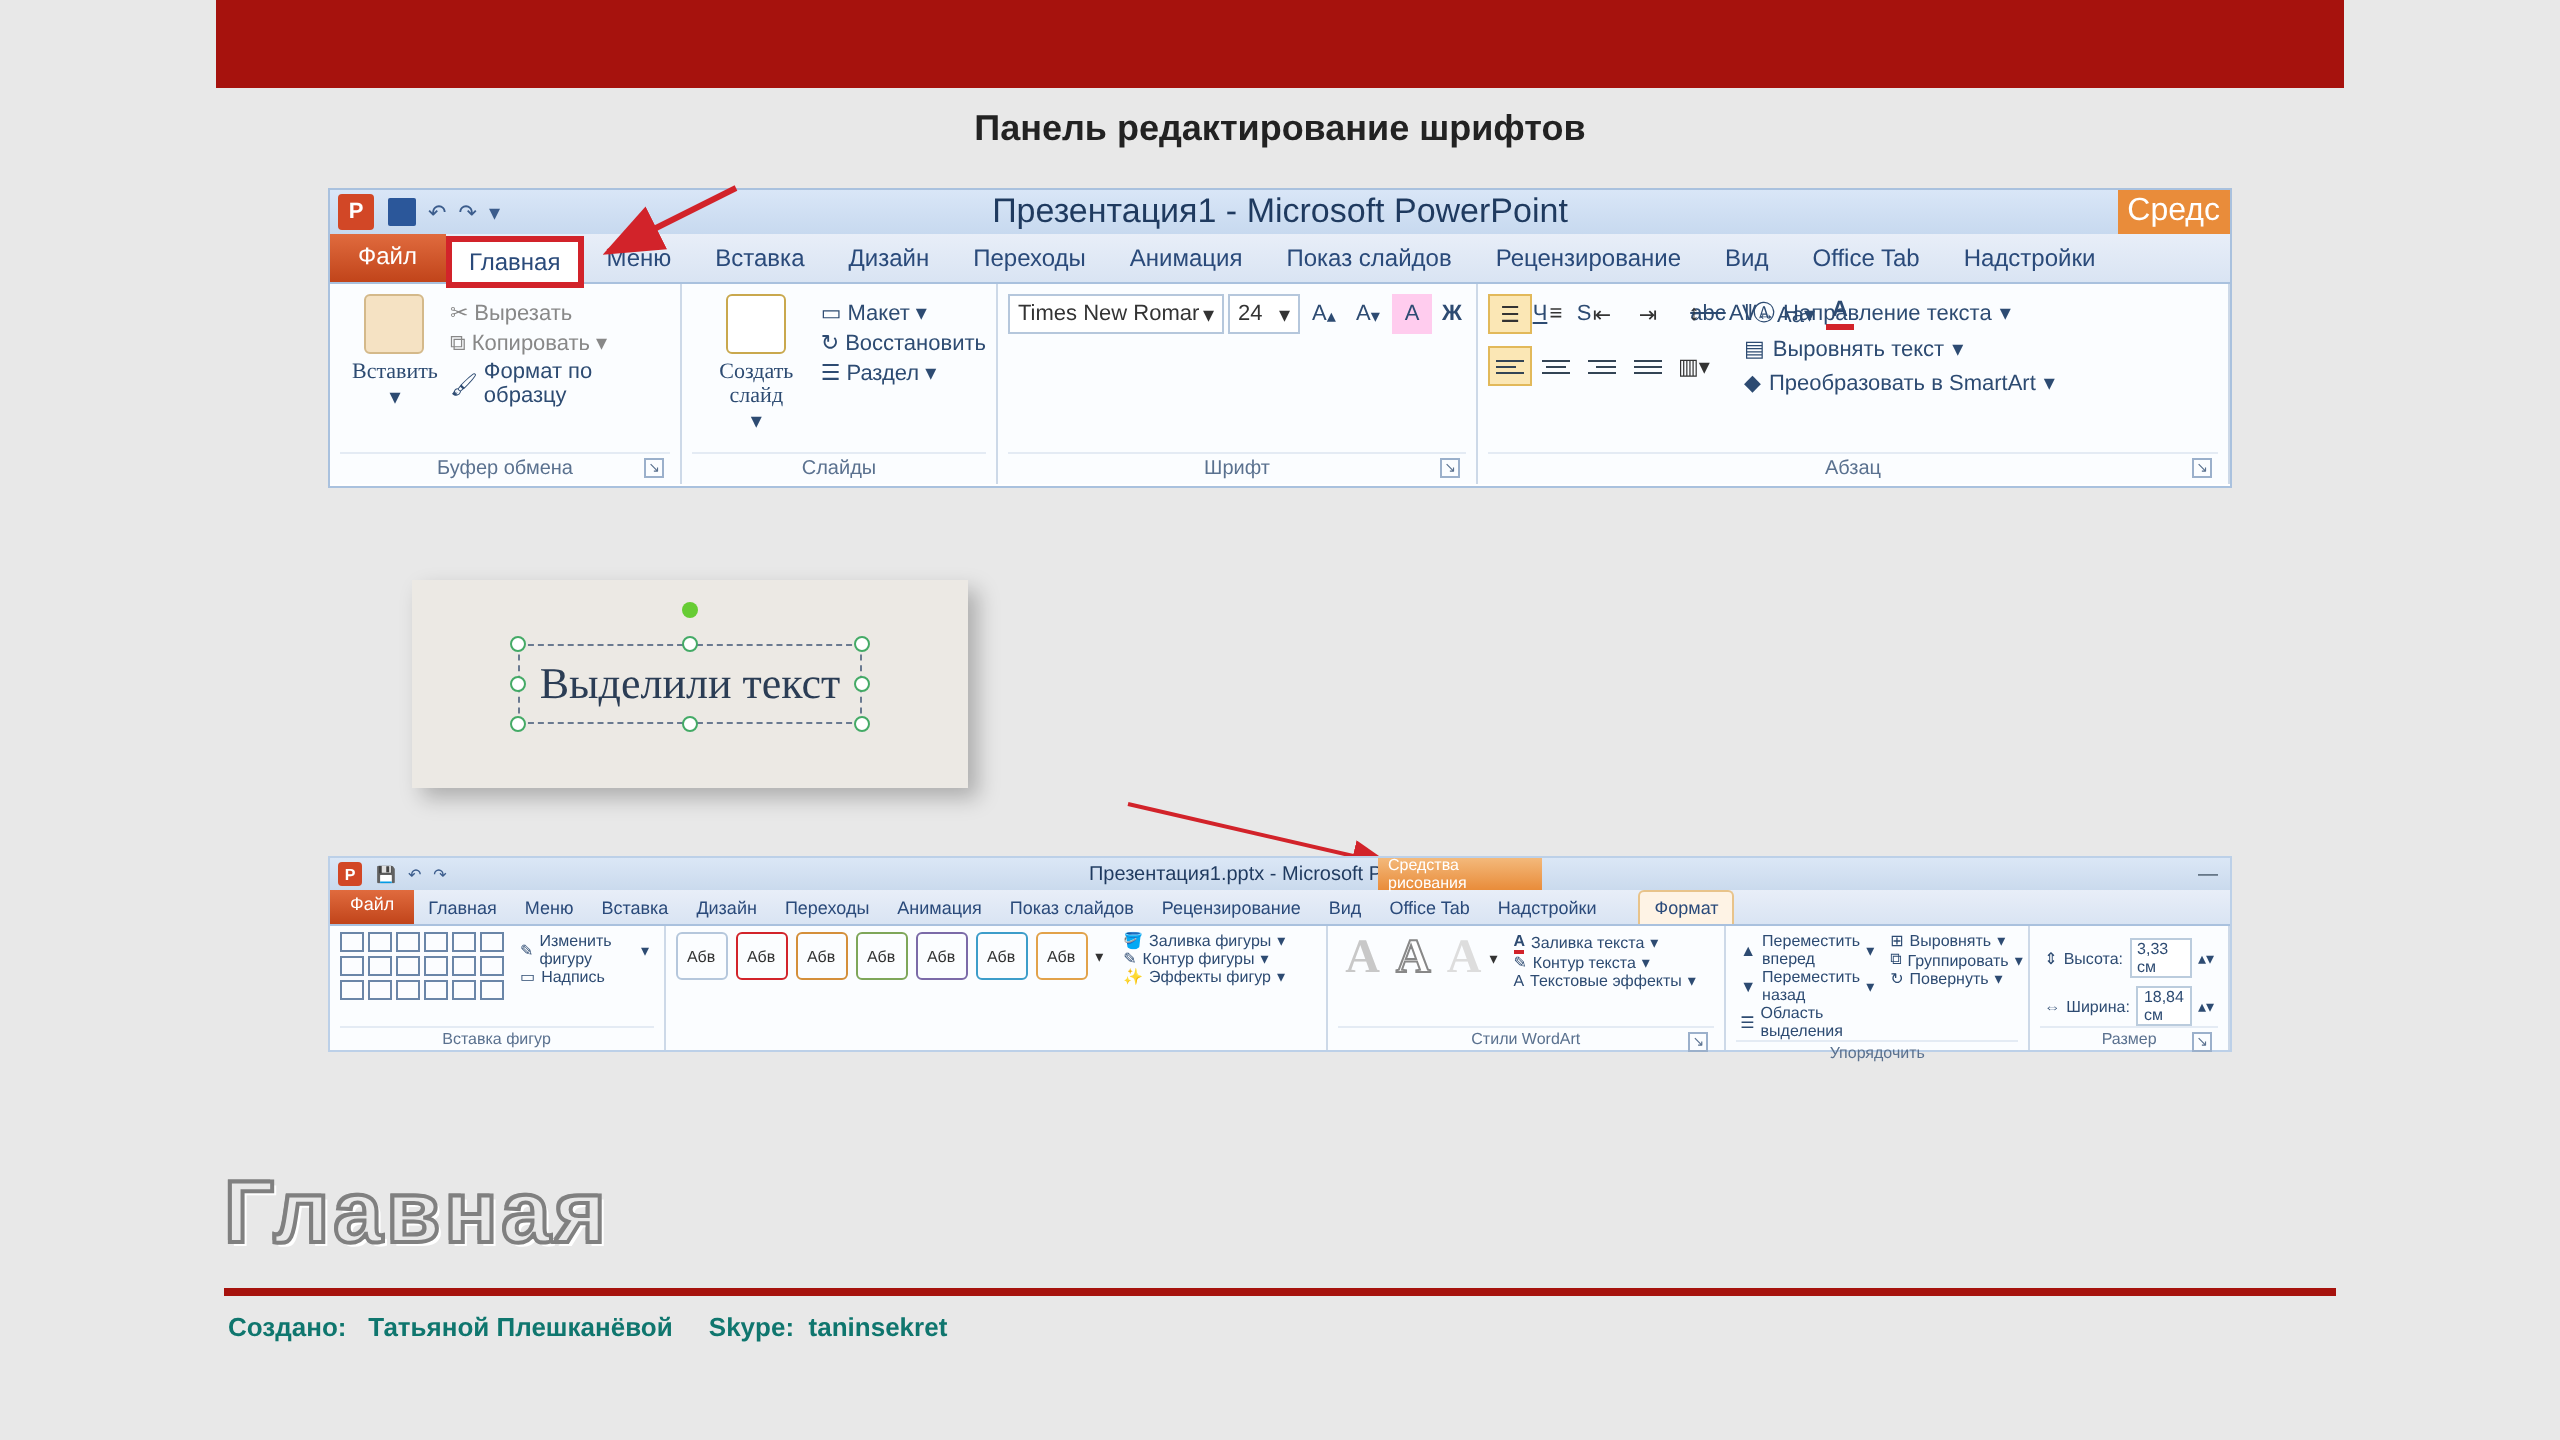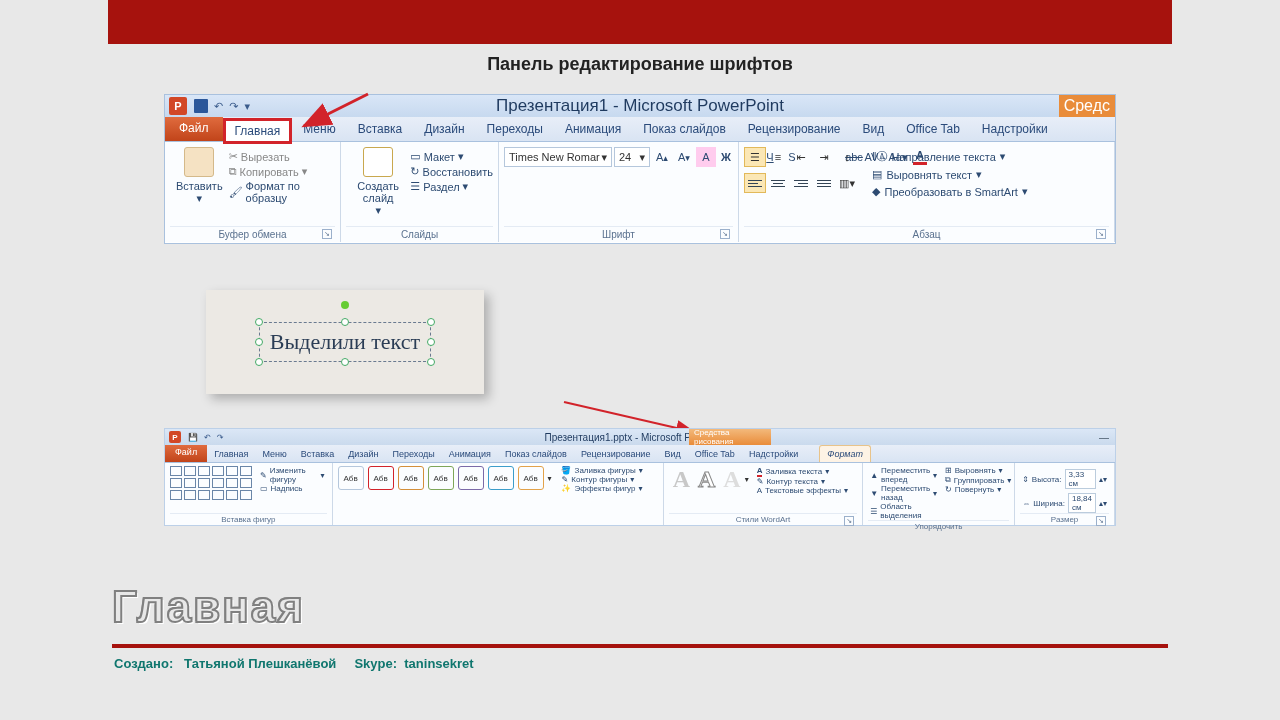--- a/index.html
+++ b/index.html
@@ -98,21 +98,21 @@
     position:relative;
   }
   .dlg-launch {
     position:absolute;right:3px;top:2px;
     width:10px;height:10px;border:1px solid #9bb0cb;
     font-size:7px;color:#5a718f;
     display:flex;align-items:center;justify-content:center;
   }
   .big-btn {
     display:flex;flex-direction:column;align-items:center;
-    padding:2px 6px;font-size:11px;color:#2d4b72;
+    padding:2px 6px;font-size:11px;color:#2d4b72;font-family:Liberation Serif, serif;
   }
   .big-btn .ico {
     width:30px;height:30px;margin-bottom:3px;
     background:#f5e2c3;border:1px solid #d4b98a;border-radius:3px;
   }
   .mini-row { display:flex;align-items:center;gap:3px;padding:1px 0;color:#888;font-size:11px;}
   .mini-row.enabled{color:#2d4b72;}
   .font-row1 { display:flex;gap:2px;align-items:center;margin-bottom:6px;}
   .font-dd {
     border:1px solid #b5c7dc;background:#fff;
@@ -171,21 +171,21 @@
     background:#fff;border:1px solid #bcd0e8;
     font-size:9px;color:#333;
   }
   .shot2 .qat{height:16px;background:linear-gradient(#dbe7f6,#cadaed);}
   .shot2 .qat .p-icon{width:12px;height:12px;font-size:8px;}
   .shot2 .window-title{font-size:10px;color:#1f3a5f;}
   .shot2 .tool-tab{height:16px;font-size:8px;background:linear-gradient(#f3b97b,#e98c3a);}
   .shot2 .tabs{height:18px;font-size:9px;}
   .shot2 .tab-file{padding:2px 10px;font-size:9px;}
   .shot2 .tab{padding:2px 7px;font-size:9px;}
-  .shot2 .tab.fmt{background:#fef3e5;border:1px solid #e8c38a;border-bottom:none;border-radius:3px 3px 0 0;font-style:italic;}
+  .shot2 .tab.fmt{background:#fef3e5;border:1px solid #e8c38a;border-bottom:none;border-radius:3px 3px 0 0;}
   .shot2 .ribbon-body{height:62px;font-size:8px;}
   .shot2 .group-label{font-size:8px;padding:1px 0;}
   .shape-pal{display:grid;grid-template-columns:repeat(6,12px);gap:2px;}
   .shape-pal span{width:12px;height:10px;border:1px solid #6a86a8;}
   .abv{border:1px solid #b5c7dc;width:26px;height:24px;display:flex;align-items:center;justify-content:center;font-size:8px;margin-right:4px;border-radius:3px;}
   .abv.on{border-color:#d2232a;}
   .wa{font-family:serif;font-size:24px;font-weight:bold;color:#c8c8c8;margin:0 4px;}
   .mini8{font-size:8px;color:#2d4b72;display:flex;align-items:center;gap:3px;padding:0 2px;}
 
   .arrow2 {

